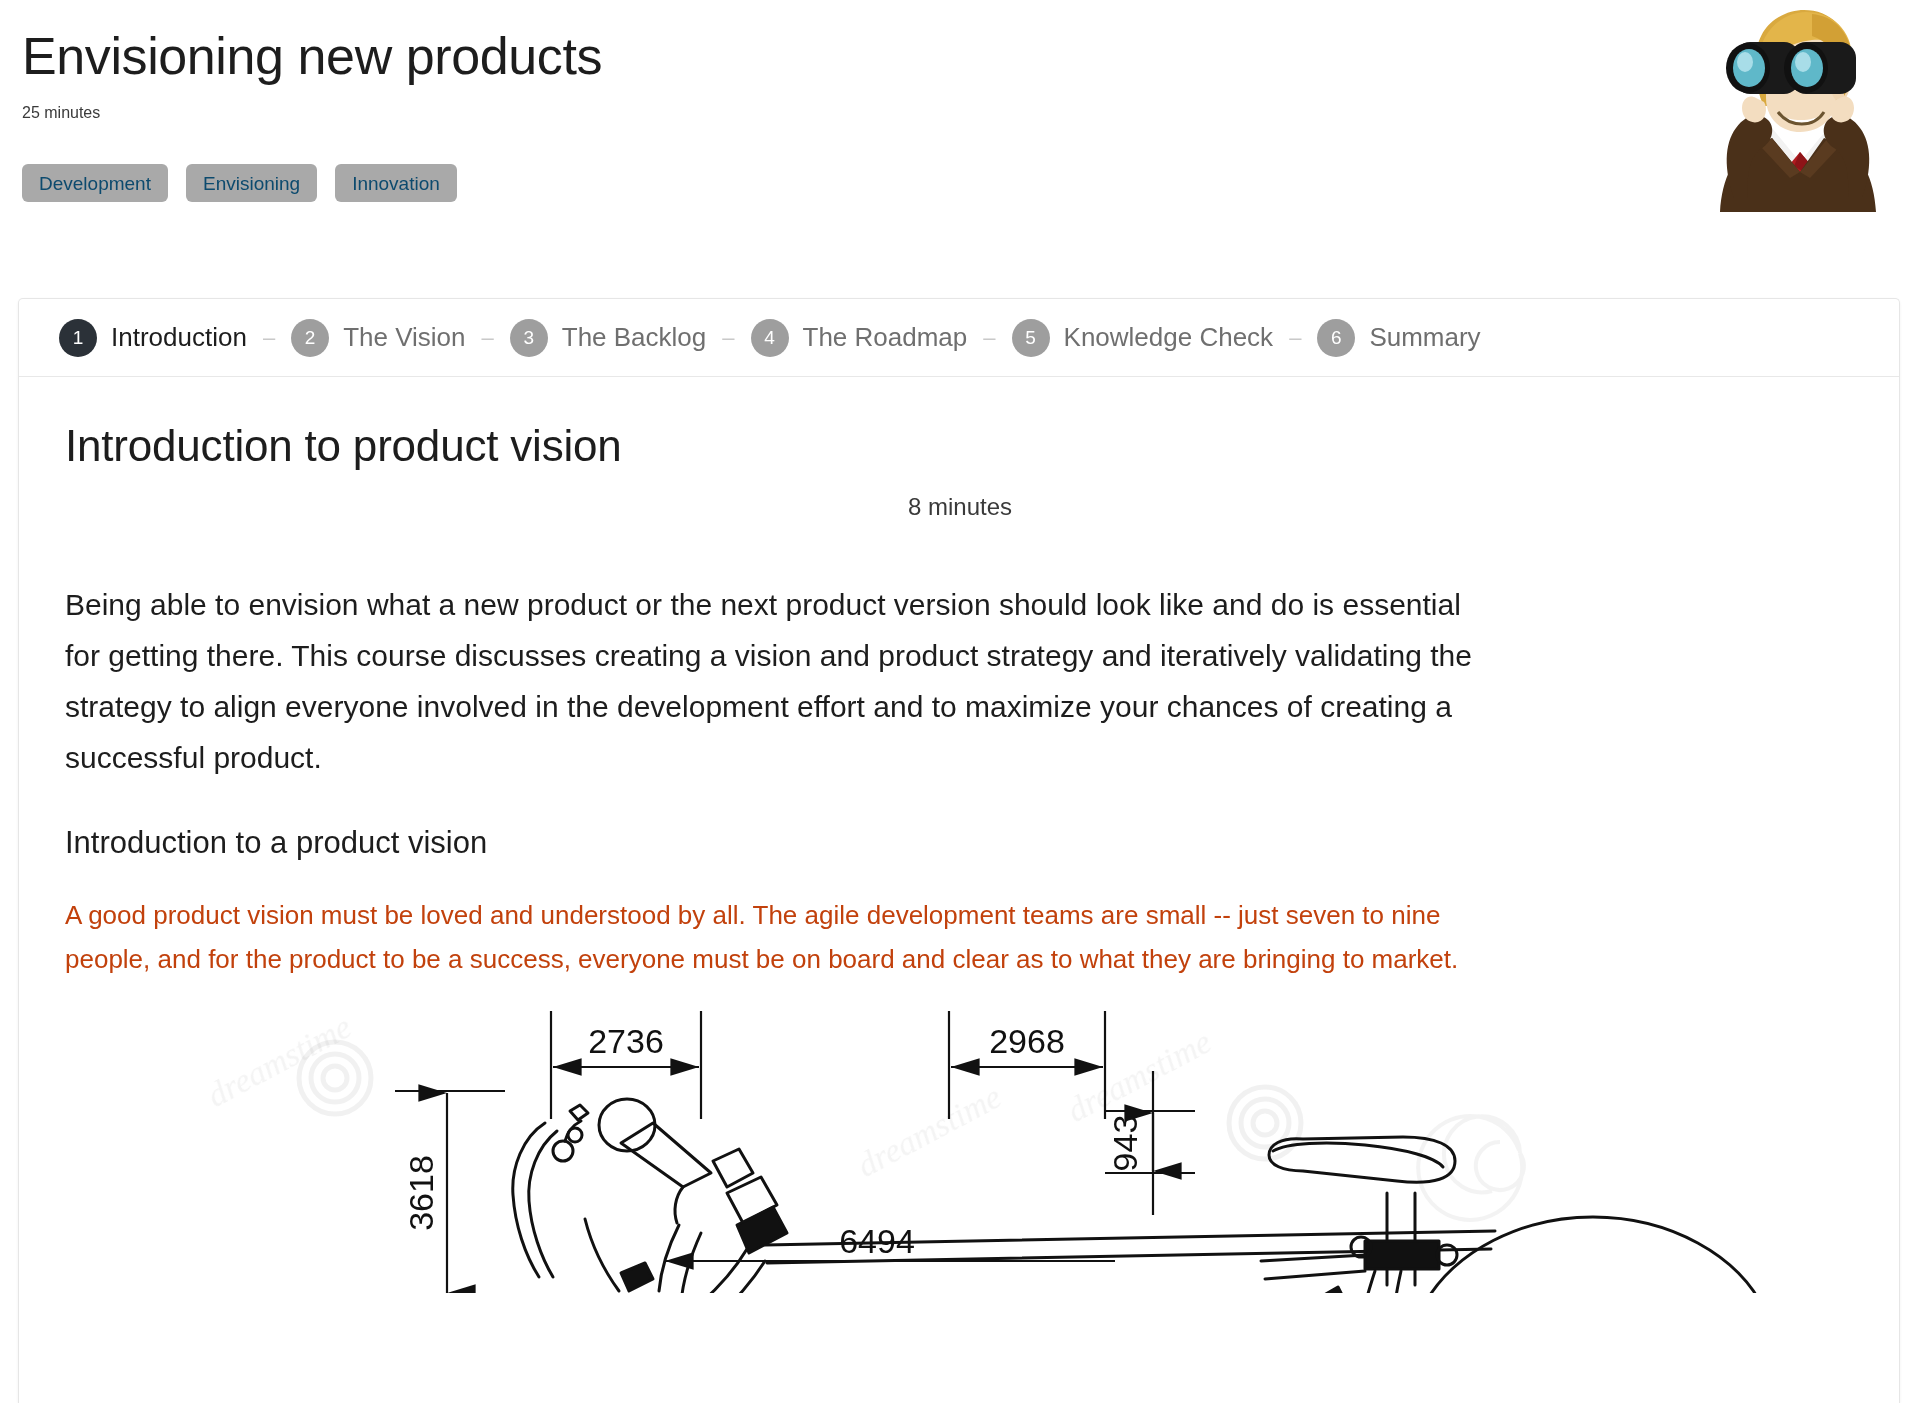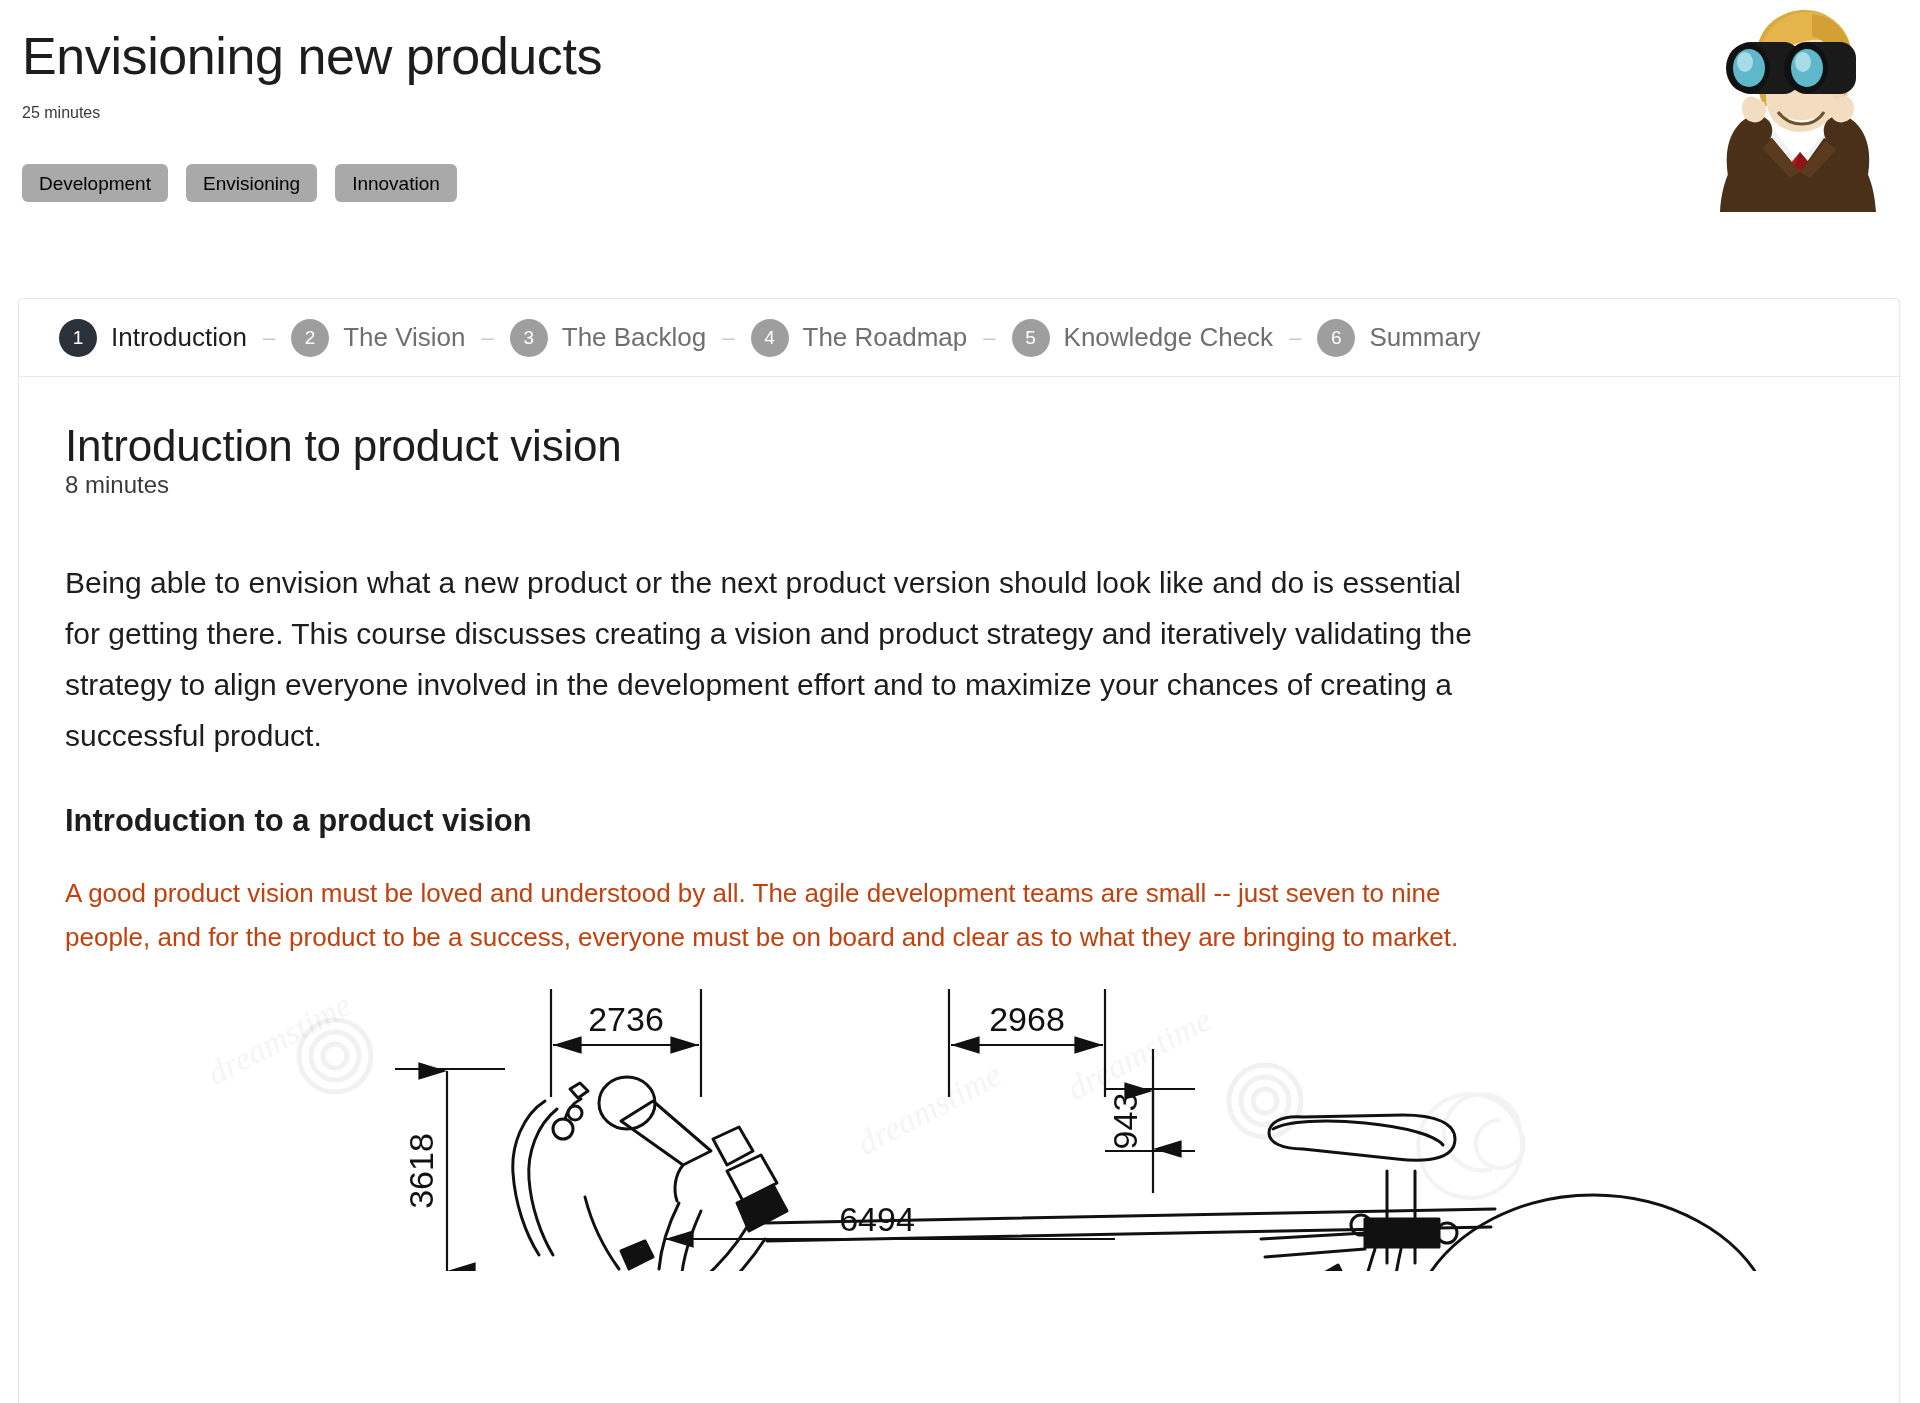--- a/index.html
+++ b/index.html
@@ -51,21 +51,21 @@
   }
 
   .tag {
     display: inline-flex;
     align-items: center;
     justify-content: center;
     height: 38px;
     padding: 0 17px;
     border-radius: 6px;
     background: #a9a9a9;
-    color: #000000;
+    color: #0c4a6e;
     font-size: 19px;
     line-height: 1;
     white-space: nowrap;
   }
 
   
   .avatar-wrap {
     position: absolute;
     top: 2px;
     right: 18px;
@@ -145,36 +145,38 @@
   }
 
   .lesson-title {
     font-size: 44px;
     font-weight: 400;
     color: #1d1d1d;
     letter-spacing: -0.2px;
   }
 
   .lesson-duration {
+    margin-top: 22px;
     font-size: 24px;
     color: #3a3a3a;
+    text-align: center;
   }
 
   .lesson-intro {
     margin-top: 58px;
     font-size: 30px;
     line-height: 1.7;
     color: #1d1d1d;
     max-width: 1420px;
   }
 
   .section-heading {
     margin-top: 42px;
     font-size: 31px;
-    font-weight: 700;
+    font-weight: 400;
     color: #1d1d1d;
   }
 
   .section-text {
     margin-top: 32px;
     font-size: 26px;
     line-height: 1.7;
     color: #c2410c;
     max-width: 1450px;
   }

